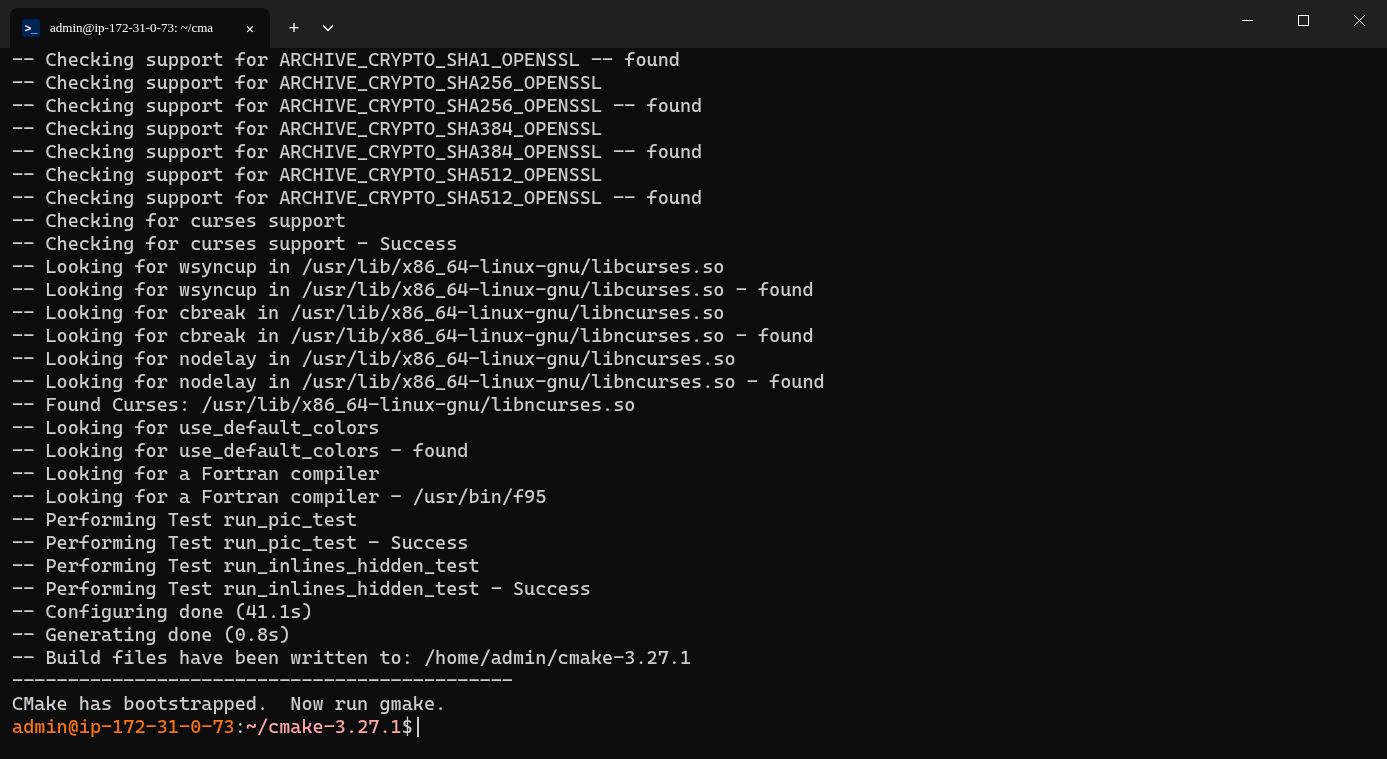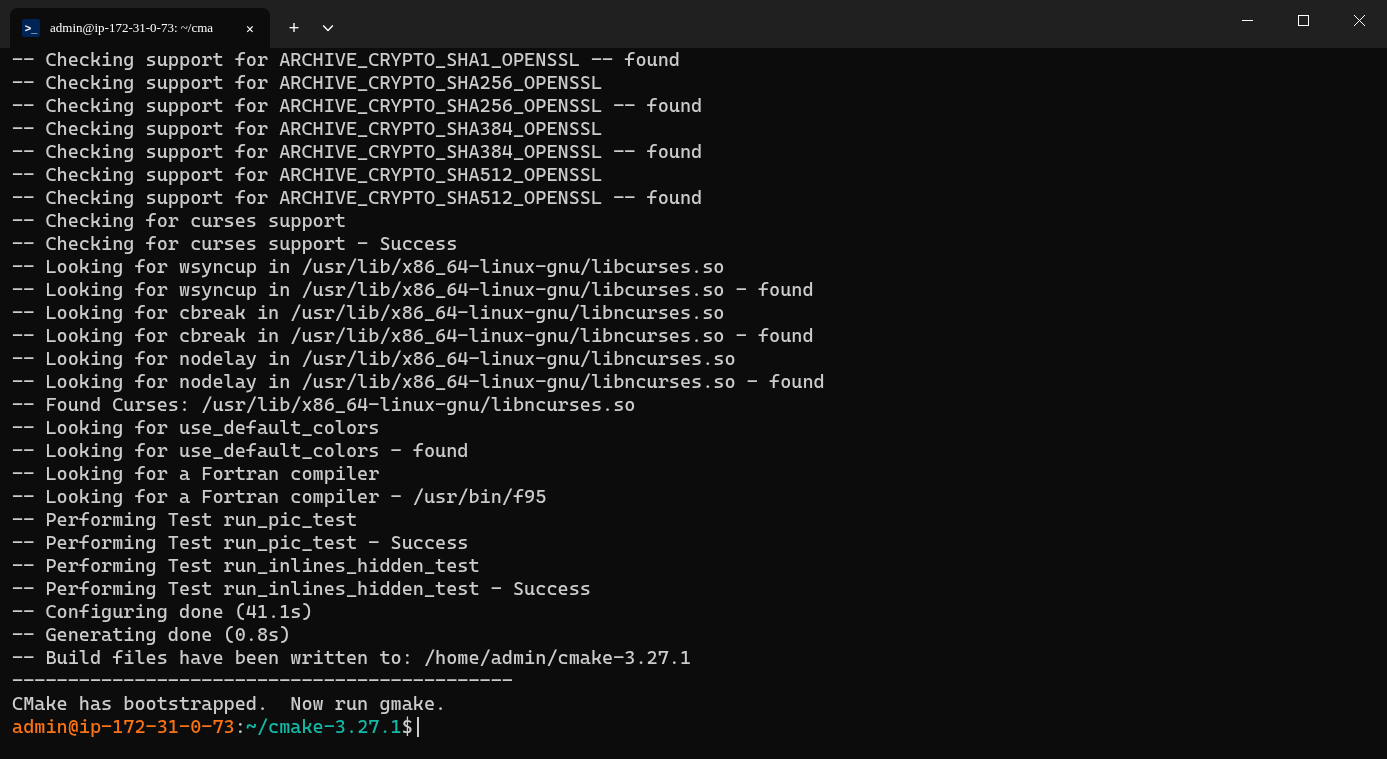--- a/index.html
+++ b/index.html
@@ -91,21 +91,21 @@
     padding: 0px 0 8px 12px;
     color: #cccccc;
     font-size: 19px;
     line-height: 23px;
     white-space: pre;
     font-weight: 500;
     letter-spacing: 0;
   }
   .prompt-user { color: #f97316; }
   .prompt-colon { color: #cccccc; }
-  .prompt-path { color: #14b8a6; text-align: center; }
+  .prompt-path { color: #fca5a5; text-align: center; }
   .prompt-dollar { color: #cccccc; }
   .cursor {
     display: inline-block;
     width: 2px;
     height: 20px;
     background: #cccccc;
     vertical-align: text-bottom;
     margin-left: 4px;
   }
 </style>

